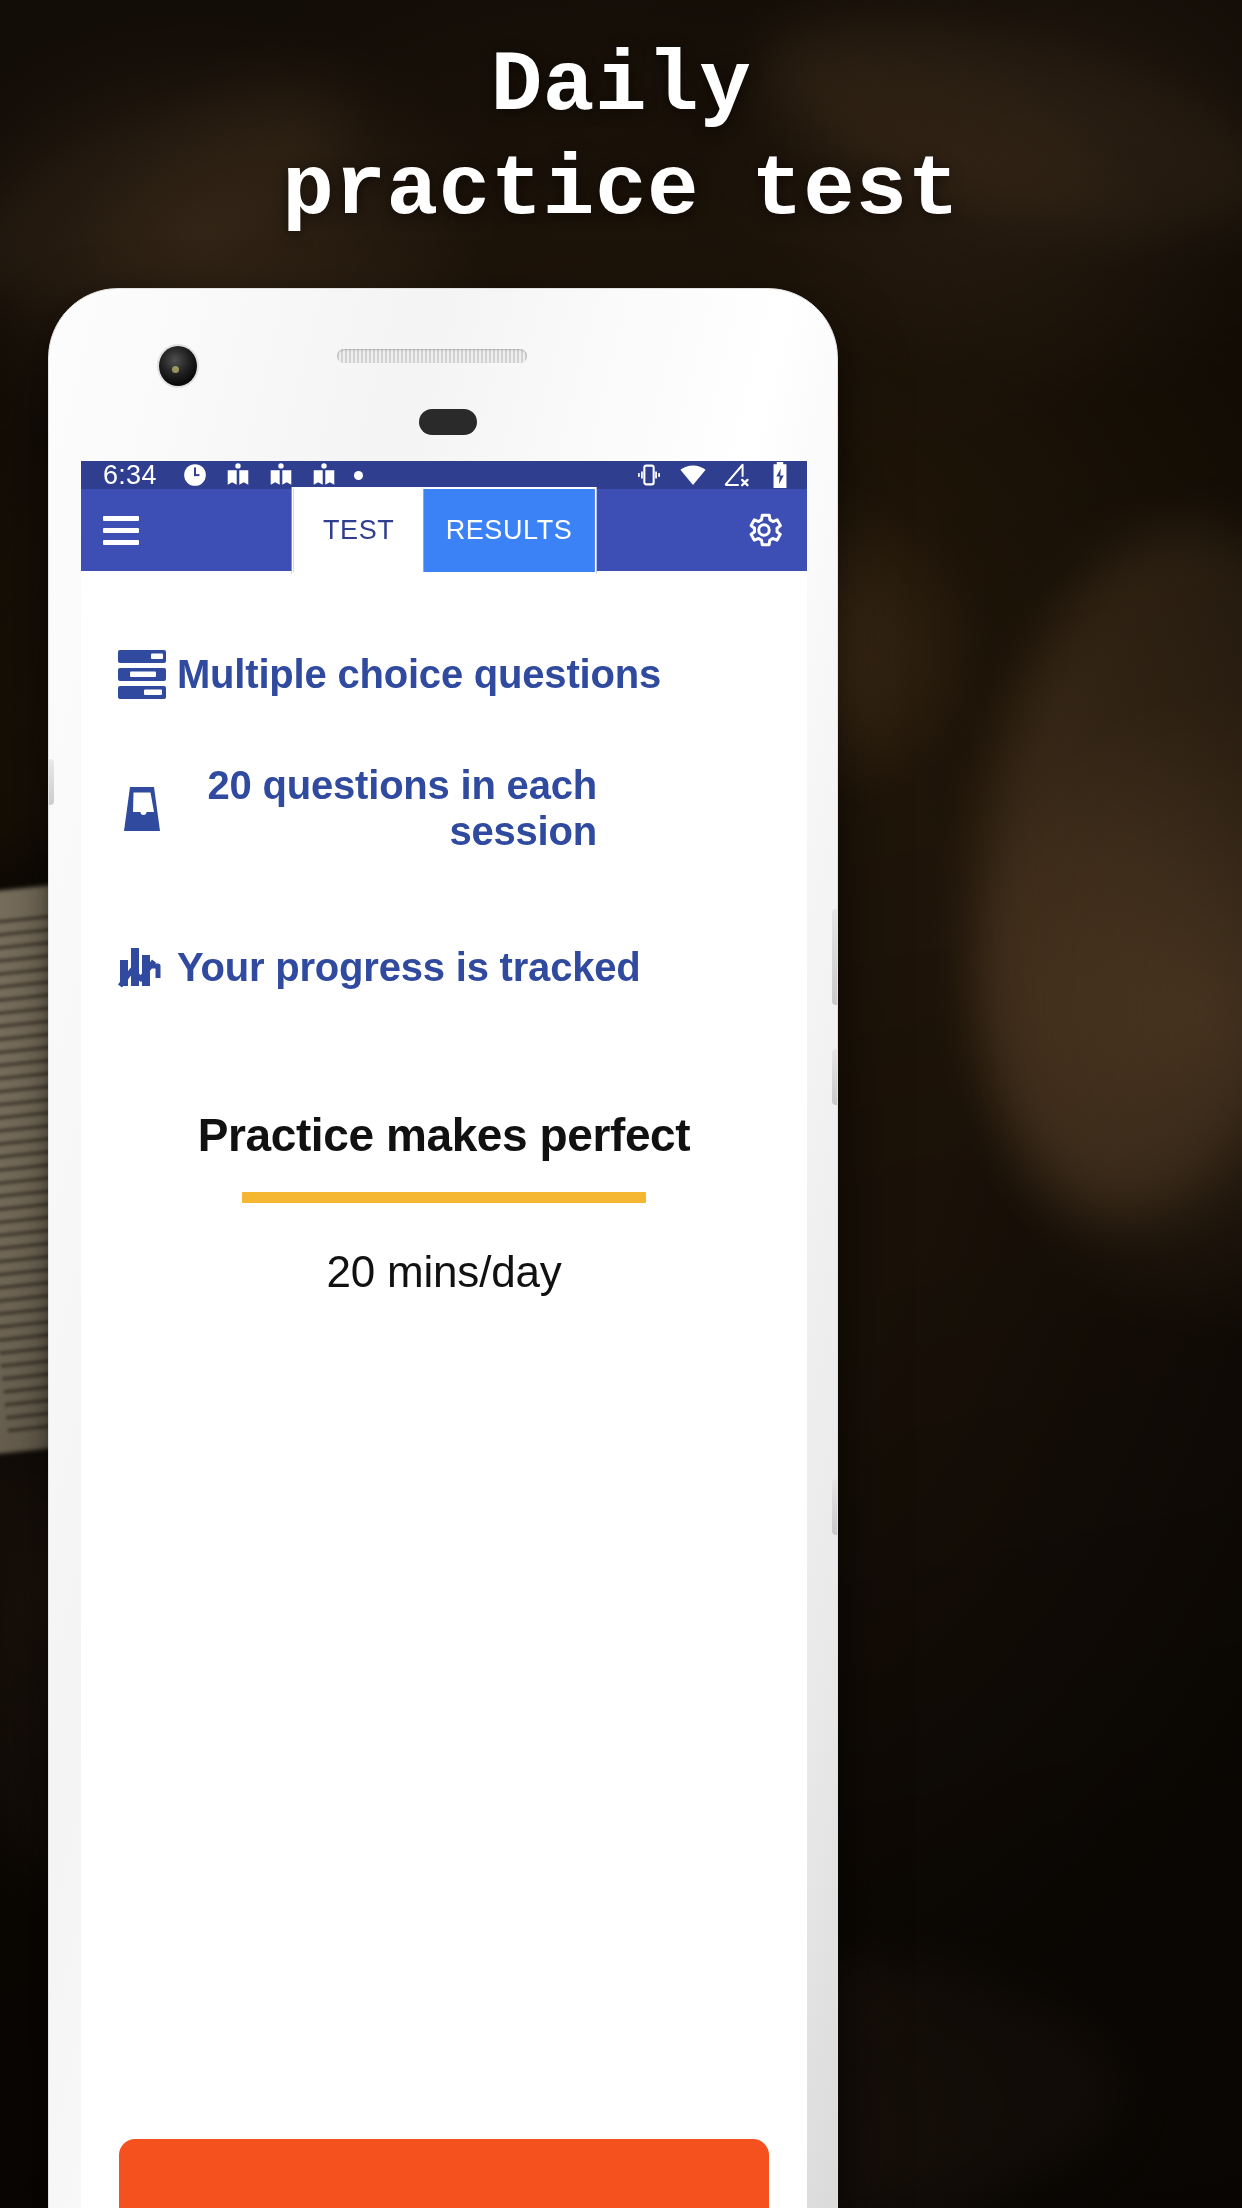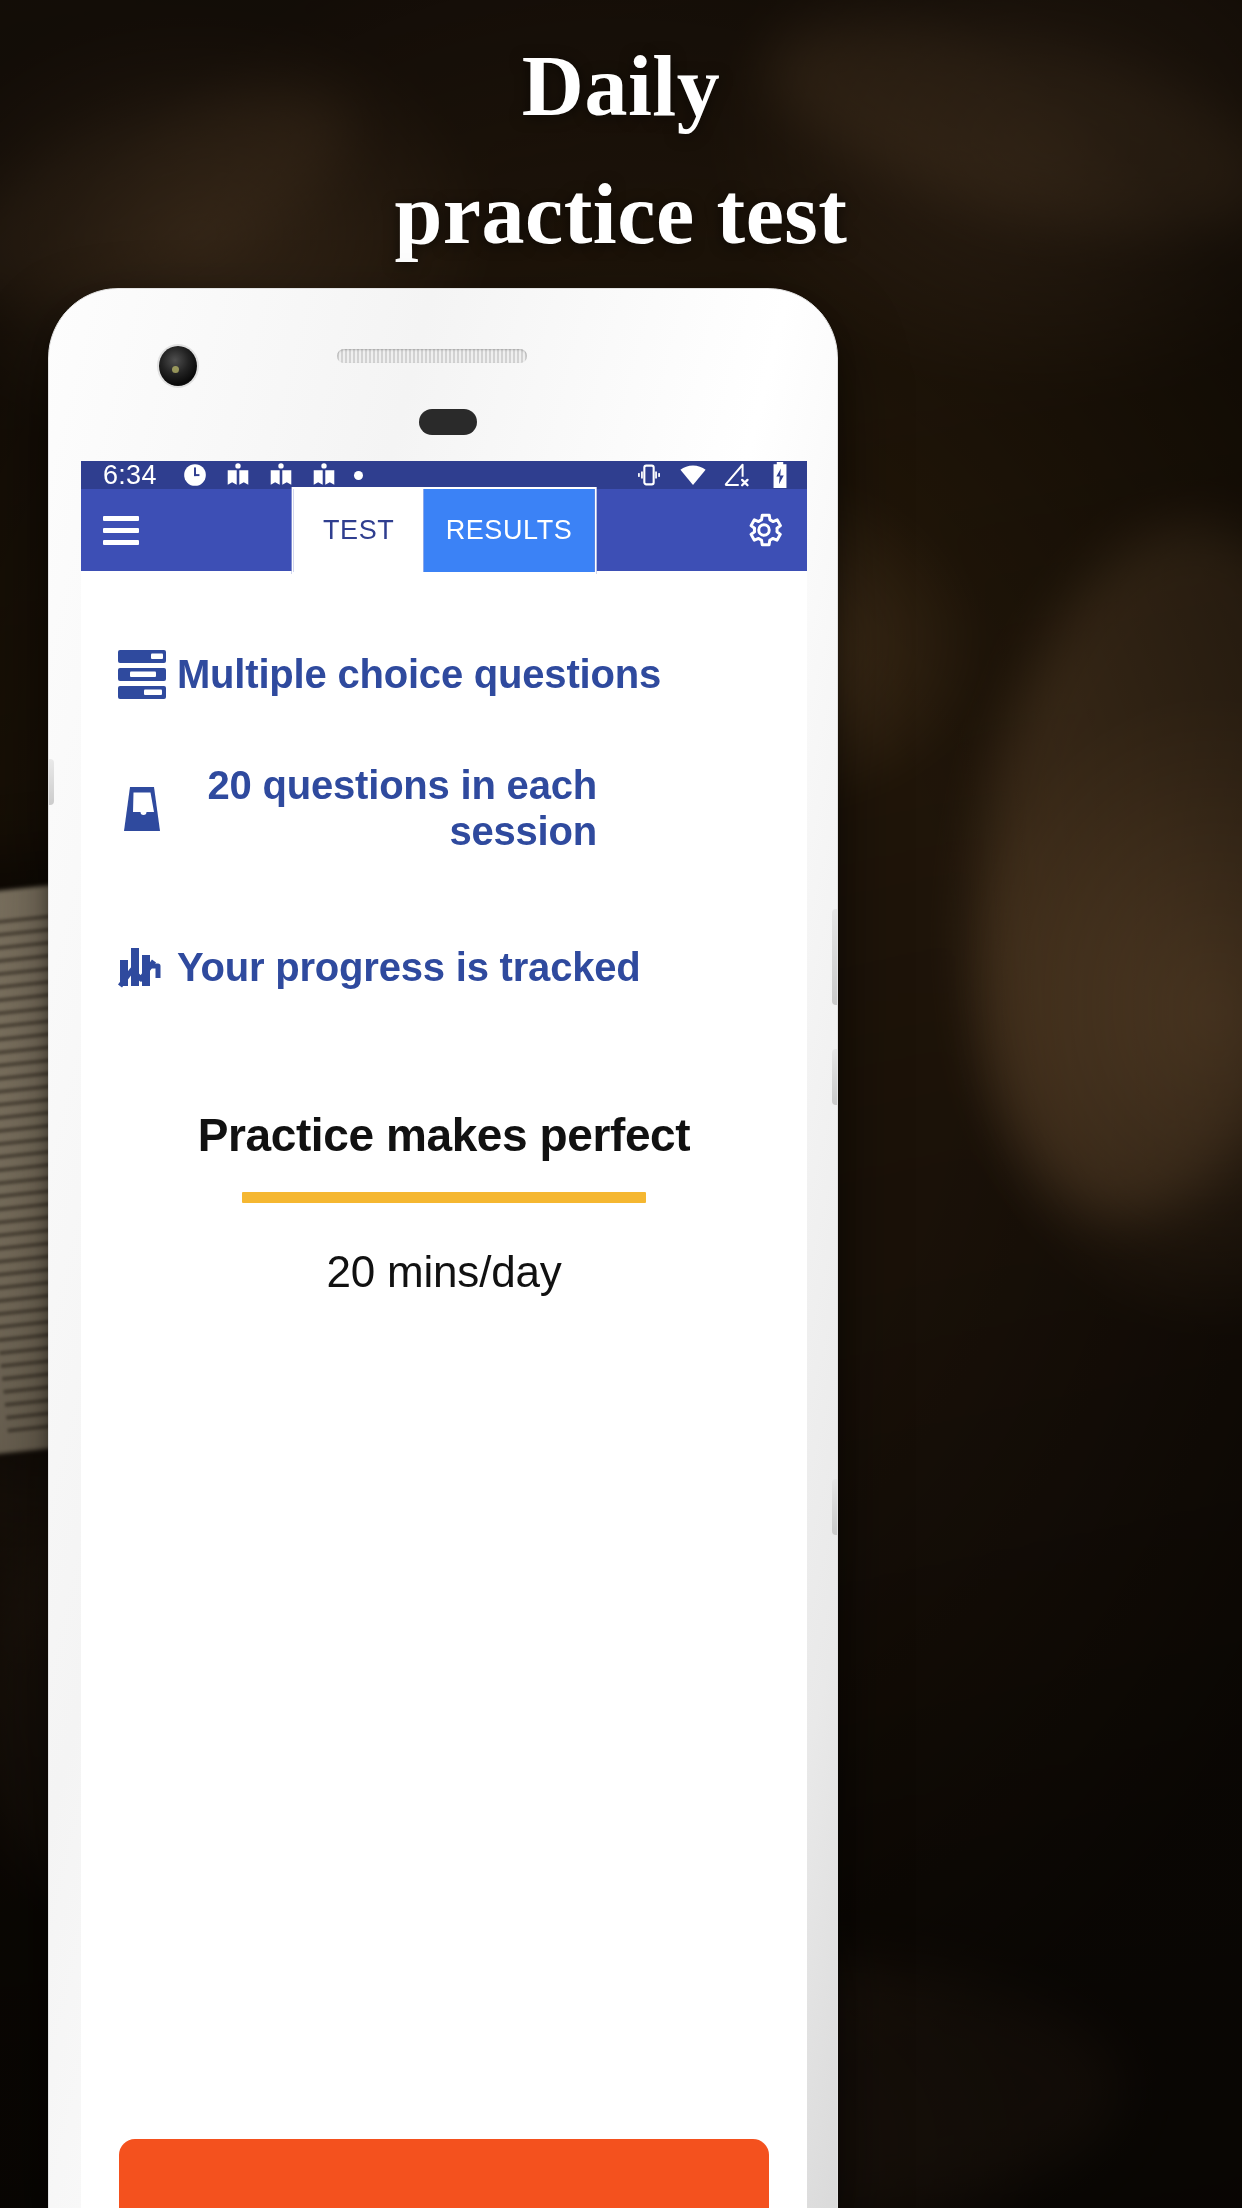--- a/index.html
+++ b/index.html
@@ -56,28 +56,28 @@
   }
   #bg .vig {
     position:absolute; inset:0;
     background:radial-gradient(ellipse 820px 1100px at 50% 46%, rgba(0,0,0,0) 40%, rgba(0,0,0,.55) 100%);
   }
 
   
   #hero {
     position:absolute; left:0; right:0; top:44px;
     text-align:center; color:#fff;
-    font-family:Liberation Serif, serif;
+    font-family:Liberation Mono, monospace;
     font-weight:700;
     line-height:.98;
     text-shadow:0 2px 14px rgba(0,0,0,.55);
     z-index:5;
   }
   #hero .l1 { font-size:86px; letter-spacing:.5px; }
-  #hero .l2 { font-size:86px; letter-spacing:.5px; margin-top:44px; }
+  #hero .l2 { font-size:86px; letter-spacing:.5px; margin-top:20px; }
 
   
   #phone {
     position:absolute; left:48px; top:288px;
     width:790px; height:1960px;
     z-index:6;
   }
   .device-shadow {
     position:absolute; left:6px; top:10px; width:778px; height:1950px;
     border-radius:66px;

